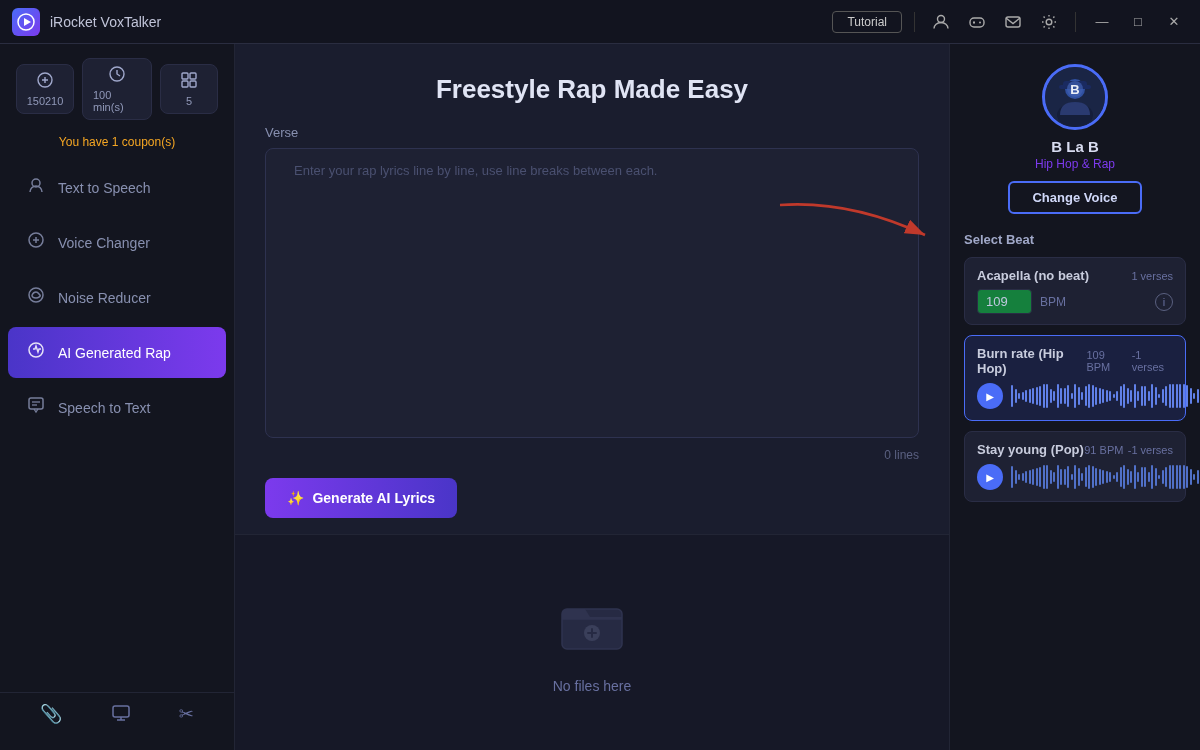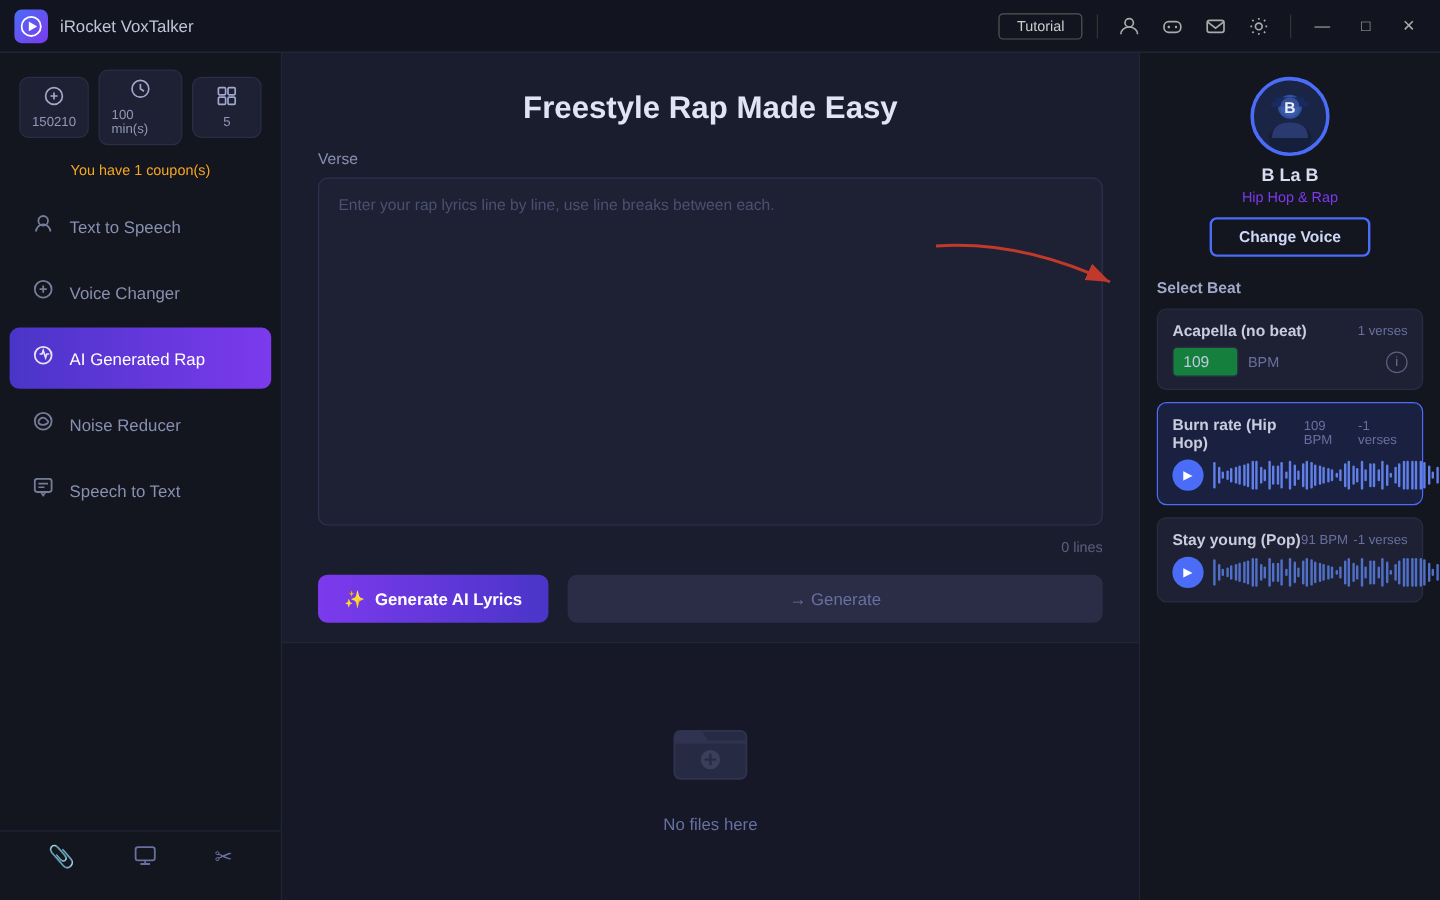--- a/index.html
+++ b/index.html
@@ -158,21 +158,21 @@
       font-size: 13px;
       color: #8890b0;
       margin-bottom: 8px;
     }
     .verse-textarea {
       width: 100%;
       height: 290px;
       background: #1e2133;
       border: 1px solid #2e3250;
       border-radius: 8px;
-      padding: 14px 16px;
+      padding: 14px 28px;
       color: #6870a0;
       font-size: 13px;
       resize: none;
       outline: none;
       font-family: inherit;
     }
     .verse-textarea::placeholder { color: #4a5070; }
     .lines-count {
       text-align: right;
       font-size: 12px;
@@ -476,37 +476,37 @@
     </div>
     <div class="nav-item">
       <span class="nav-icon">
         <svg width="20" height="20" viewBox="0 0 20 20">
             <circle cx="10" cy="10" r="7" stroke="currentColor" stroke-width="1.5" fill="none"></circle>
             <path d="M7 10h6M10 7v6" stroke="currentColor" stroke-width="1.5"></path>
           </svg>
       </span>
       <span>Voice Changer</span>
     </div>
+    <div class="nav-item">
+      <span class="nav-icon">
+        <svg width="20" height="20" viewBox="0 0 20 20">
+            <circle cx="10" cy="10" r="7" stroke="currentColor" stroke-width="1.5" fill="none"></circle>
+            <path d="M6 10c1-2 2-3 4-3s3 2 4 3-1.5 3-4 3-4-1-4-3" stroke="currentColor" stroke-width="1.5" fill="none"></path>
+          </svg>
+      </span>
+      <span>Noise Reducer</span>
+    </div>
     <div class="nav-item active">
       <span class="nav-icon">
         <svg width="20" height="20" viewBox="0 0 20 20">
             <path d="M10 3c3.9 0 7 3.1 7 7s-3.1 7-7 7-7-3.1-7-7 3.1-7 7-7z" stroke="white" stroke-width="1.5" fill="none"></path>
             <path d="M7 9h2l1-3 2 6 1-3h2" stroke="white" stroke-width="1.4" fill="none"></path>
           </svg>
       </span>
       <span>AI Generated Rap</span>
-    </div>
-    <div class="nav-item">
-      <span class="nav-icon">
-        <svg width="20" height="20" viewBox="0 0 20 20">
-            <circle cx="10" cy="10" r="7" stroke="currentColor" stroke-width="1.5" fill="none"></circle>
-            <path d="M6 10c1-2 2-3 4-3s3 2 4 3-1.5 3-4 3-4-1-4-3" stroke="currentColor" stroke-width="1.5" fill="none"></path>
-          </svg>
-      </span>
-      <span>Noise Reducer</span>
     </div>
     <div class="nav-item">
       <span class="nav-icon">
         <svg width="20" height="20" viewBox="0 0 20 20">
             <rect x="3" y="3" width="14" height="11" rx="2" stroke="currentColor" stroke-width="1.5" fill="none"></rect>
             <line x1="6" y1="7" x2="14" y2="7" stroke="currentColor" stroke-width="1.3"></line>
             <line x1="6" y1="10" x2="11" y2="10" stroke="currentColor" stroke-width="1.3"></line>
             <path d="M8 14l2 3 2-3" stroke="currentColor" stroke-width="1.3" fill="none"></path>
           </svg>
       </span>
@@ -534,23 +534,20 @@
     <div class="verse-section">
       <div class="verse-label">Verse</div>
       <textarea class="verse-textarea" placeholder="Enter your rap lyrics line by line, use line breaks between each." style=""></textarea>
       <div class="lines-count">0 lines</div>
     </div>
 
     <div class="action-bar">
       <button class="generate-lyrics-btn">
         <span>✨</span>
         <span>Generate AI Lyrics</span>
-      </button>
-      <button class="generate-btn">
-        <span>→  Generate</span>
       </button>
     </div>
 
     <div class="files-section">
       <div class="folder-icon-wrap">
         <svg class="folder-svg" viewBox="0 0 70 65" xmlns="http://www.w3.org/2000/svg">
           <rect x="5" y="18" width="60" height="40" rx="5" fill="#2e3350" stroke="#3a3f60" stroke-width="1.5"></rect>
           <path d="M5 28h60" stroke="#3a3f60" stroke-width="1.5"></path>
           <path d="M5 22 Q5 18 10 18 h18 l5 8 h32 Q65 26 65 28 L65 28 Q5 28 5 28z" fill="#3a3f60"></path>
           <circle cx="35" cy="42" r="8" fill="#4a5070"></circle>

